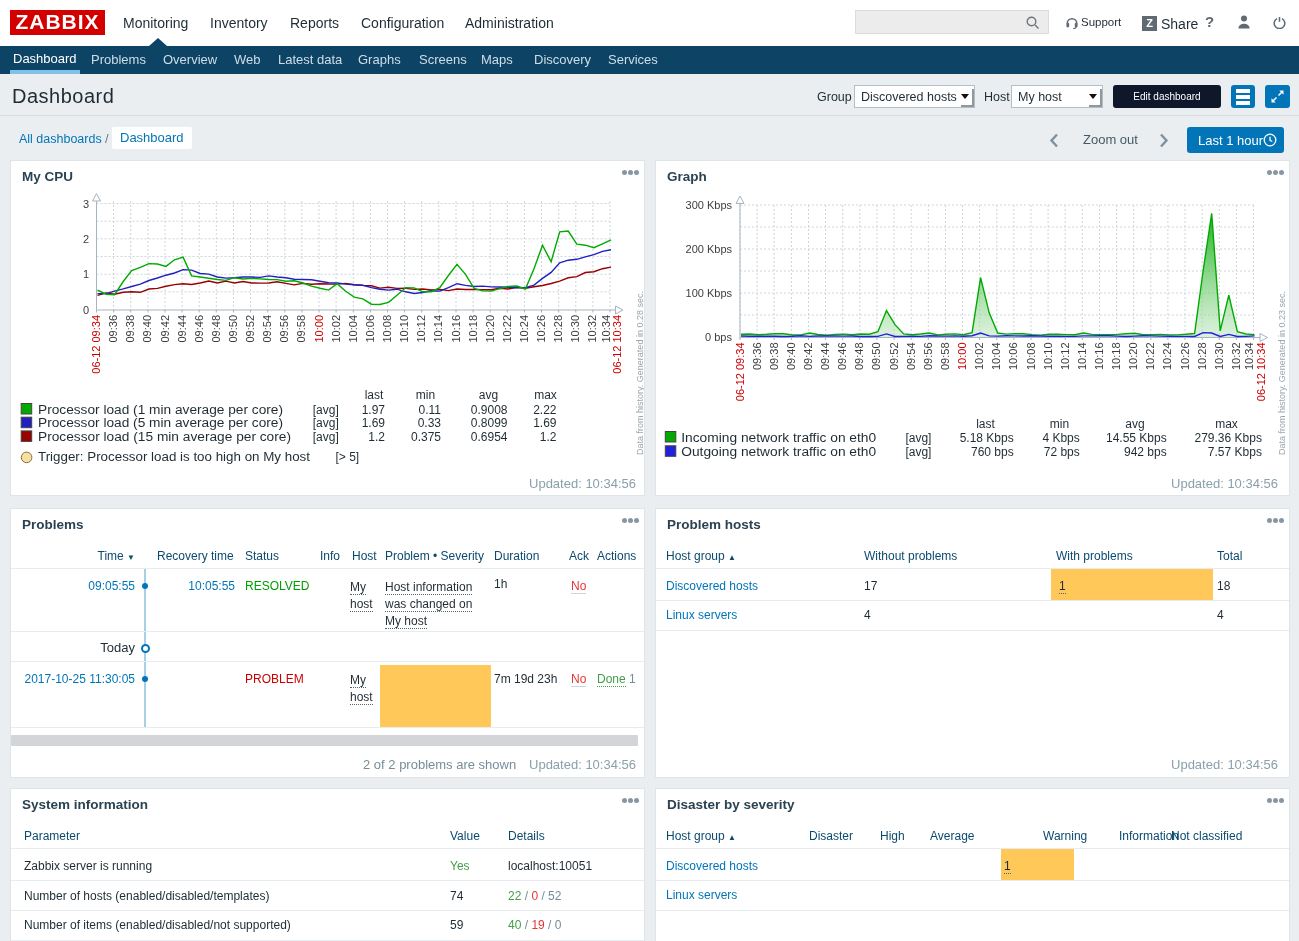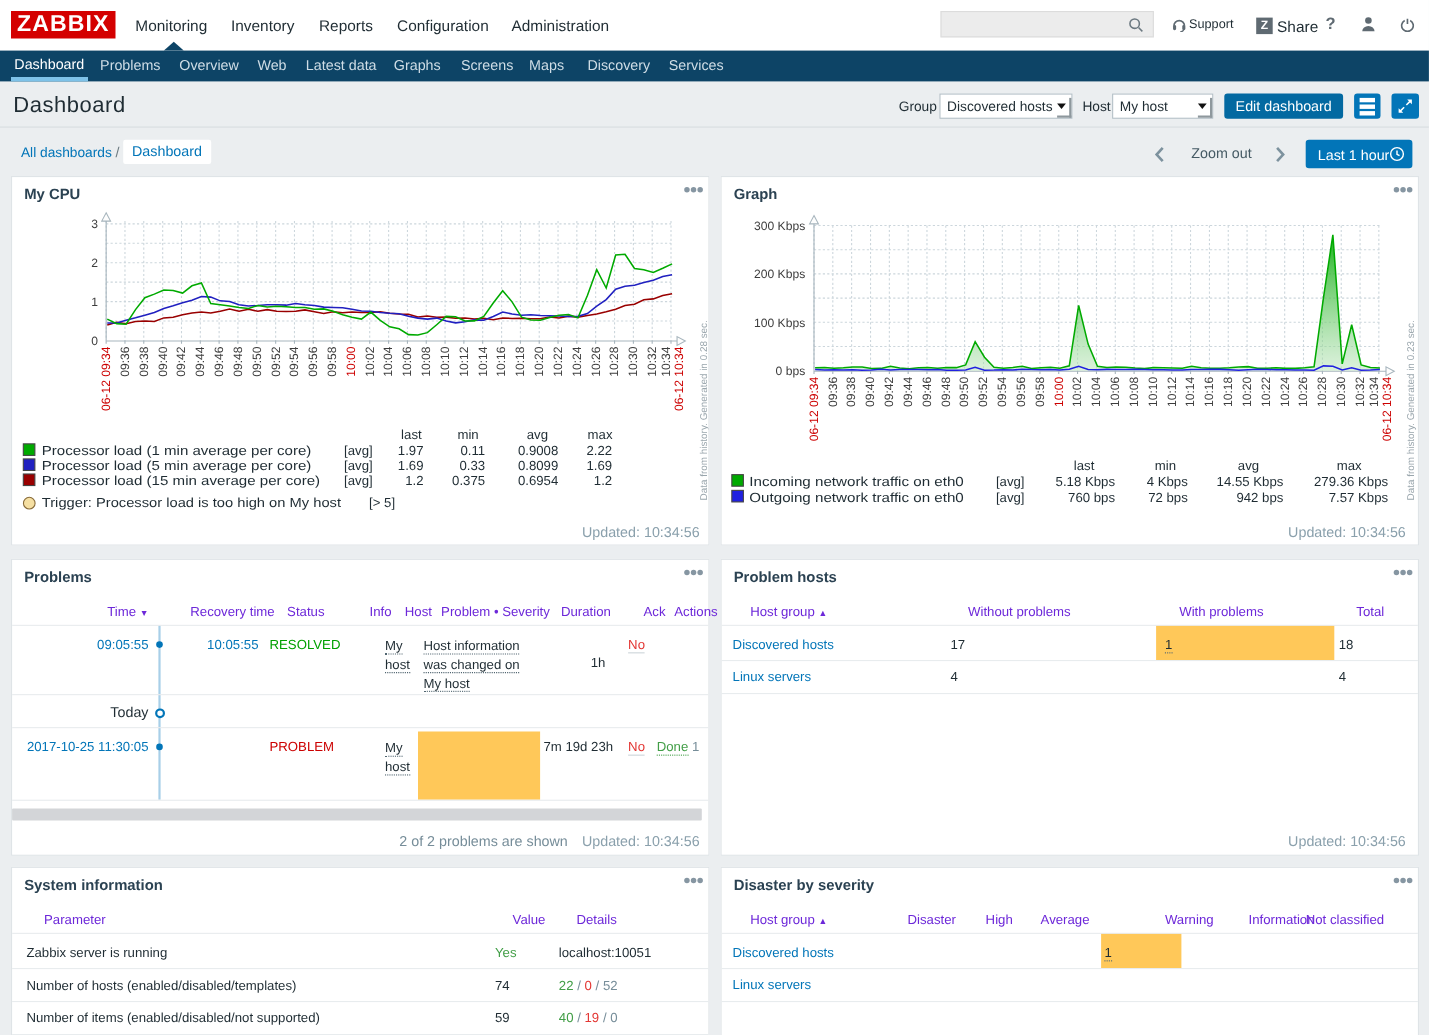--- a/index.html
+++ b/index.html
@@ -6,21 +6,21 @@
 svg { font-family:"Liberation Sans", sans-serif; }
 #page { position:relative; width:1299px; height:941px; overflow:hidden; }
 .abs { position:absolute; }
 .blue { color:#0275b8; }
 .gray { color:#768d99; }
 .widget { position:absolute; background:#fff; border:1px solid #dfe4e7; }
 .wtitle { position:absolute; left:11px; top:8px; font-size:13.5px; font-weight:bold; color:#2b4252; }
 .dots { position:absolute; right:5px; top:9px; width:17px; height:5px; }
 .dots i { position:absolute; top:0; width:4.5px; height:4.5px; border-radius:3px; background:#8696a2; }
 .updated { position:absolute; font-size:13px; color:#8aa0ac; }
-.thead { position:absolute; font-size:12px; color:#6d28d9; white-space:nowrap;padding-left:16px; }
+.thead { position:absolute; font-size:12px; color:#0c4a6e; white-space:nowrap; }
 .cell { position:absolute; font-size:12px; white-space:nowrap; }
 .dotted { border-bottom:1px dotted #506570; }
 .hline { position:absolute; height:1px; background:#e8ecee; left:0; }
 .nitem { position:absolute; top:6px; font-size:13px; color:#cfdde6; }
 .mitem { position:absolute; top:15px; font-size:14px; color:#1f2c33; }
 </style></head>
 <body>
 <div id="page">
 
 <div class="abs" style="left:0;top:0;width:1299px;height:46px;background:#fff;">
@@ -78,21 +78,21 @@
   <span class="abs" style="right:0;bottom:0;height:2px;width:13px;background:#8e989d;"></span>
   <span class="abs" style="right:5px;top:8px;width:0;height:0;border-left:4.5px solid transparent;border-right:4.5px solid transparent;border-top:5.5px solid #111;"></span>
 </div>
 <div class="abs" style="left:984px;top:90px;font-size:12.5px;">Host</div>
 <div class="abs" style="left:1011px;top:85px;width:92px;height:23px;background:#fff;border:1px solid #b3bfc6;">
   <span class="abs" style="left:6px;top:4px;font-size:12.5px;">My host</span>
   <span class="abs" style="right:0;top:3px;bottom:0;width:2px;background:#8e989d;"></span>
   <span class="abs" style="right:0;bottom:0;height:2px;width:13px;background:#8e989d;"></span>
   <span class="abs" style="right:5px;top:8px;width:0;height:0;border-left:4.5px solid transparent;border-right:4.5px solid transparent;border-top:5.5px solid #111;"></span>
 </div>
-<div class="abs" style="left:1113px;top:85px;width:108px;height:23px;background:#0369a1;border-radius:3px;color:#fff;font-size:13px;text-align:center;line-height:23px;">Edit dashboard</div>
+<div class="abs" style="left:1113px;top:85px;width:108px;height:23px;background:#0f172a;border-radius:3px;color:#fff;font-size:10px;text-align:center;line-height:23px;">Edit dashboard</div>
 <div class="abs" style="left:1231px;top:85px;width:24px;height:23px;background:#0275b8;border-radius:3px;">
   <div class="abs" style="left:5px;top:3.5px;width:14px;height:4px;background:#fff;"></div>
   <div class="abs" style="left:5px;top:9.5px;width:14px;height:4px;background:#fff;"></div>
   <div class="abs" style="left:5px;top:15.5px;width:14px;height:4px;background:#fff;"></div>
 </div>
 <div class="abs" style="left:1265px;top:85px;width:25px;height:23px;background:#0275b8;border-radius:3px;">
   <svg class="abs" style="left:4px;top:3px" width="17" height="17" viewBox="0 0 17 17">
         <g stroke="#fff" stroke-width="1.4">
           <line x1="9.5" y1="7.5" x2="13.5" y2="3.5"></line>
           <line x1="7.5" y1="9.5" x2="3.5" y2="13.5"></line>
@@ -459,21 +459,21 @@
   <div class="thead" style="left:586px;top:40px;">Actions</div>
   <div class="hline" style="top:59px;width:633px;"></div>
   <div class="abs" style="left:133px;top:60px;width:2px;height:158px;background:#a8cfe8;"></div>
 
   <div class="cell blue" style="left:0px;top:70px;width:124px;text-align:right;">09:05:55</div>
   <div class="abs" style="left:131px;top:74px;width:6px;height:6px;border-radius:3px;background:#0275b8;"></div>
   <div class="cell blue" style="left:146px;top:70px;width:78px;text-align:right;">10:05:55</div>
   <div class="cell" style="left:234px;top:70px;color:#00a000;">RESOLVED</div>
   <div class="cell" style="left:339px;top:70px;line-height:17px;"><span class="dotted">My</span><br><span class="dotted">host</span></div>
   <div class="cell" style="left:374px;top:70px;line-height:17px;"><span class="dotted">Host information</span><br><span class="dotted">was changed on</span><br><span class="dotted">My host</span></div>
-  <div class="cell" style="left:483px;top:86px;margin-left:43px;">1h</div>
+  <div class="cell" style="left:483px;top:68px;">1h</div>
   <div class="cell" style="left:560px;top:70px;color:#e33734;"><span style="border-bottom:1px solid #ccd5d9;">No</span></div>
   <div class="hline" style="top:122px;width:633px;"></div>
 
   <div class="cell" style="left:0px;top:131px;width:124px;text-align:right;font-size:13px;">Today</div>
   <div class="abs" style="left:130px;top:135px;width:9px;height:9px;border-radius:5px;background:#fff;border:2px solid #0275b8;"></div>
   <div class="hline" style="top:152px;width:633px;"></div>
 
   <div class="cell blue" style="left:0px;top:163px;width:124px;text-align:right;">2017-10-25 11:30:05</div>
   <div class="abs" style="left:131px;top:167px;width:6px;height:6px;border-radius:3px;background:#0275b8;"></div>
   <div class="cell" style="left:234px;top:163px;color:#cc0000;">PROBLEM</div>

